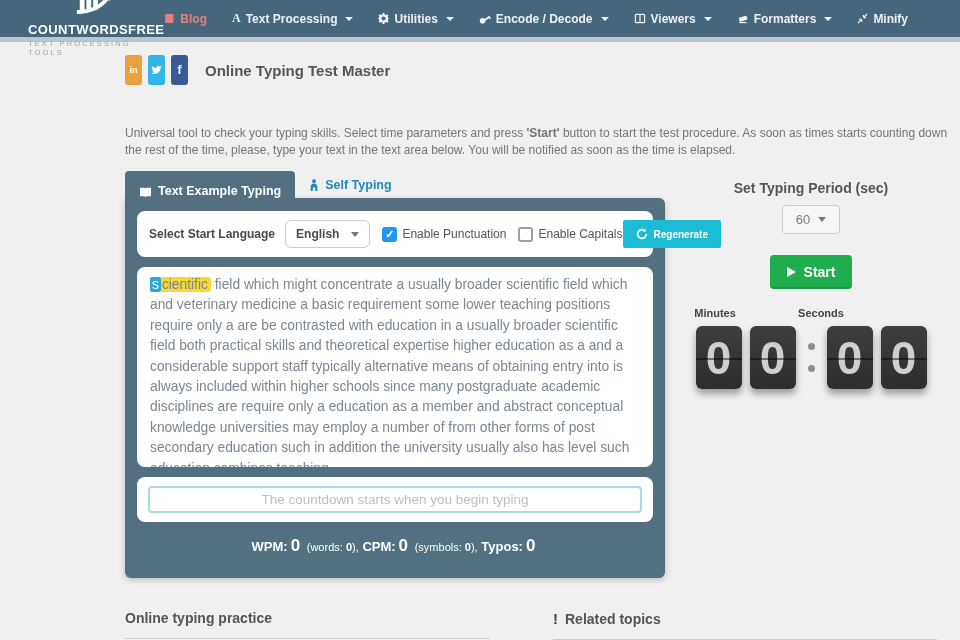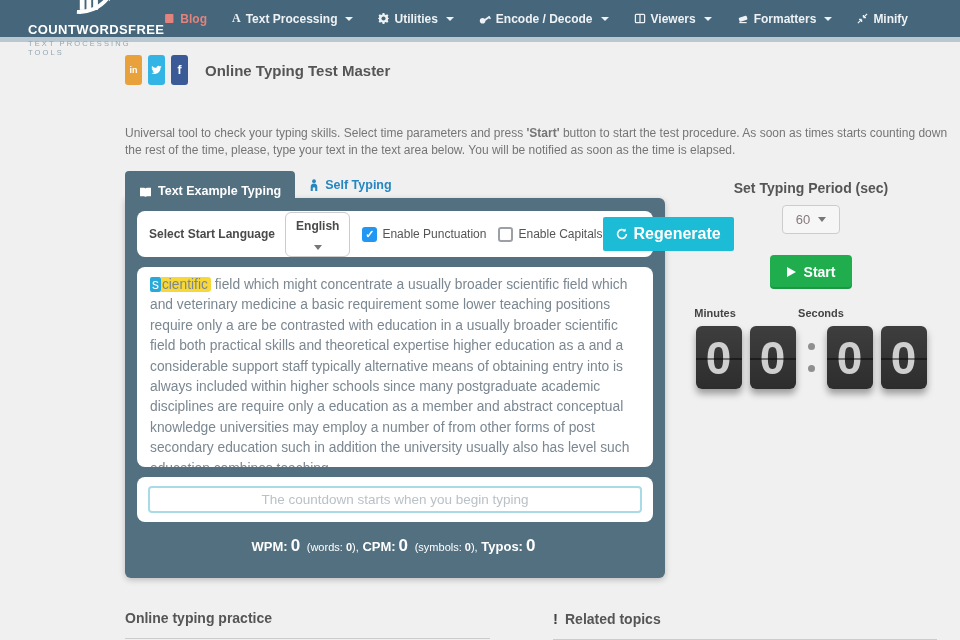--- a/index.html
+++ b/index.html
@@ -42,31 +42,31 @@
   .tab.active { background:#527080; color:#fff; border-radius:4px 4px 0 0;align-items:flex-end; }
   .tab.inactive { color:#2586c0; }
 
   .panel { background:#527080; border-radius:0 6px 6px 6px; padding:13px 12px 0;
            box-shadow:0 2px 6px rgba(0,0,0,.22); min-height:380px; }
 
   .controls-card { background:#fff; border-radius:8px; height:46px; display:flex; align-items:center;
                    padding:0 12px; }
   .lang-label { font-size:12px; font-weight:bold; color:#4a4a4a; margin-right:10px; white-space:nowrap; }
   .select-box { border:1px solid #ccc; border-radius:6px; padding:6px 10px; font-size:12px; font-weight:bold;
-                color:#4a4a4a; display:flex; align-items:center; gap:12px; background:#fff; cursor:pointer;flex-direction:column; }
+                color:#4a4a4a; display:flex; align-items:center; gap:12px; background:#fff; cursor:pointer; }
   .sel-caret { width:0; height:0; border-left:4px solid transparent; border-right:4px solid transparent;
                border-top:5px solid #777; }
   .cb-group { display:flex; align-items:center; gap:5px; margin-left:12px; font-size:12px; color:#555;
               cursor:pointer; white-space:nowrap; }
   .cb { width:15px; height:15px; border-radius:3px; flex:0 0 auto; }
   .cb.checked { background:#2196f3; color:#fff; display:flex; align-items:center; justify-content:center;
                 font-size:11px; font-weight:bold; }
   .cb.unchecked { background:#fff; border:2px solid #9aa0a6; }
   .regen-btn { margin-left:auto; background:#1dbcd6; color:#fff; border:none; border-radius:2px;
-               padding:8px 13px; font-size:16px; font-weight:bold; display:flex; align-items:center;
+               padding:8px 13px; font-size:10px; font-weight:bold; display:flex; align-items:center;
                gap:6px; cursor:pointer; font-family:inherit;text-align:center; }
 
   .text-card { background:#fff; border-radius:8px; margin-top:10px; height:200px; padding:8px 13px;
                font-size:13.8px; line-height:20.4px; color:#7b8791; overflow:hidden; }
   .char-cur { background:#2aa9d8; color:#fff; border-radius:2px; padding:0 2px; }
   .word-cur { background:#f8d838; border-radius:0 3px 3px 0; padding:0 3px 0 1px; }
 
   .input-card { background:#fff; border-radius:8px; margin-top:10px; padding:9px 11px; }
   .typing-input { width:100%; height:27px; border:2px solid #a8dbe6; border-radius:4px; text-align:center;
                   font-size:13.5px; color:#555; outline:none; font-family:inherit; background:#fff; }

